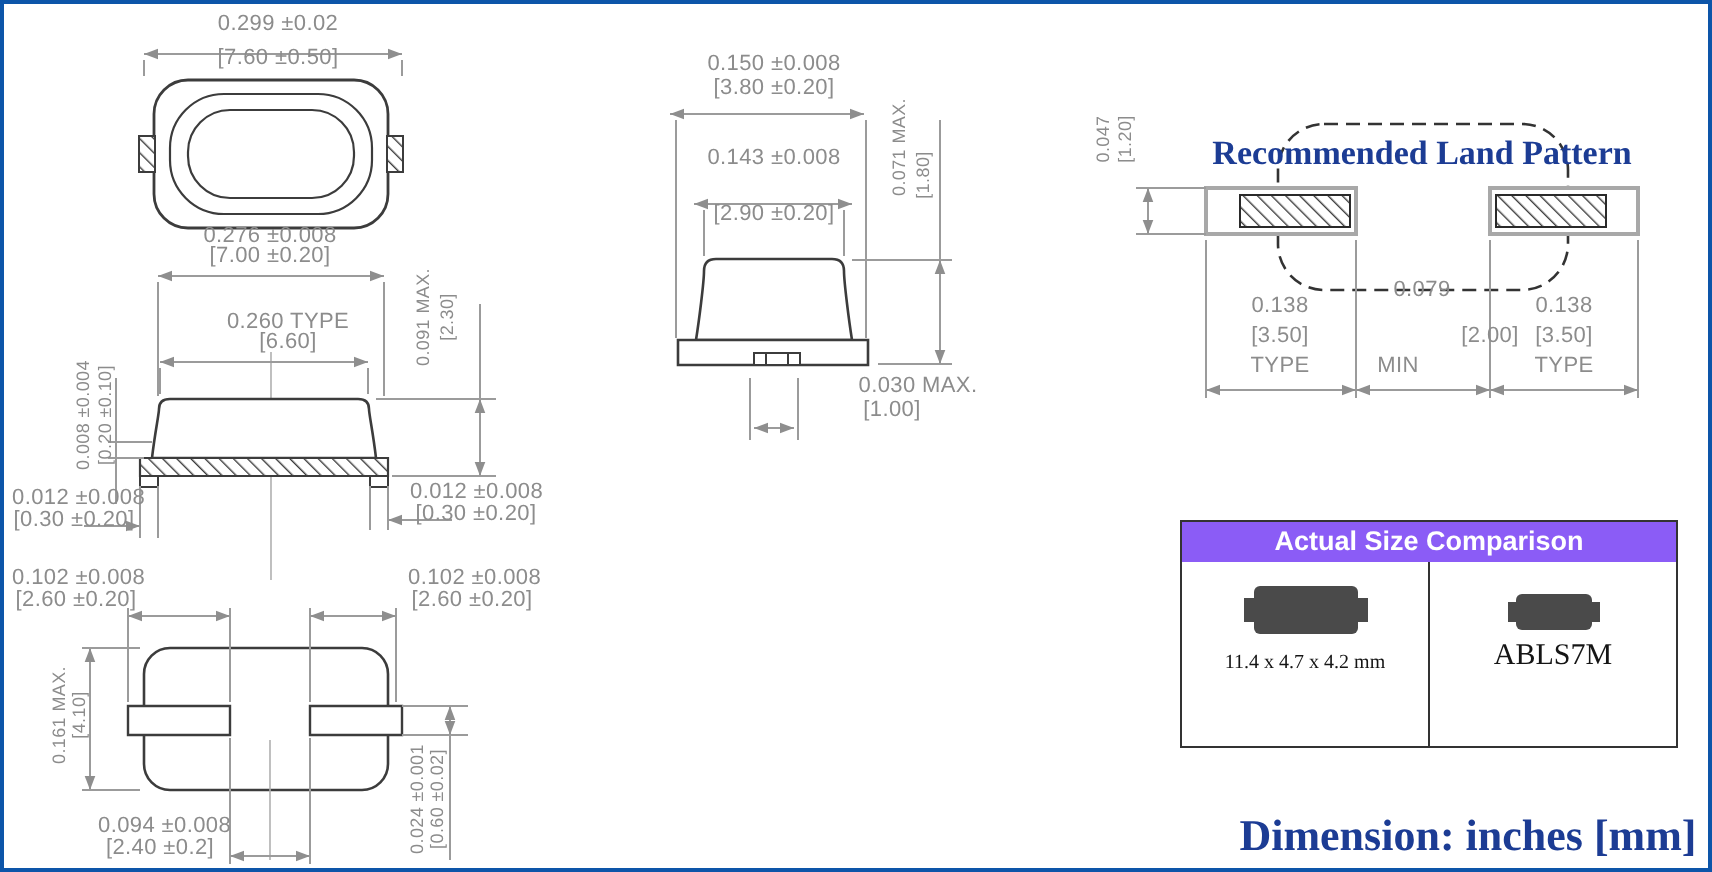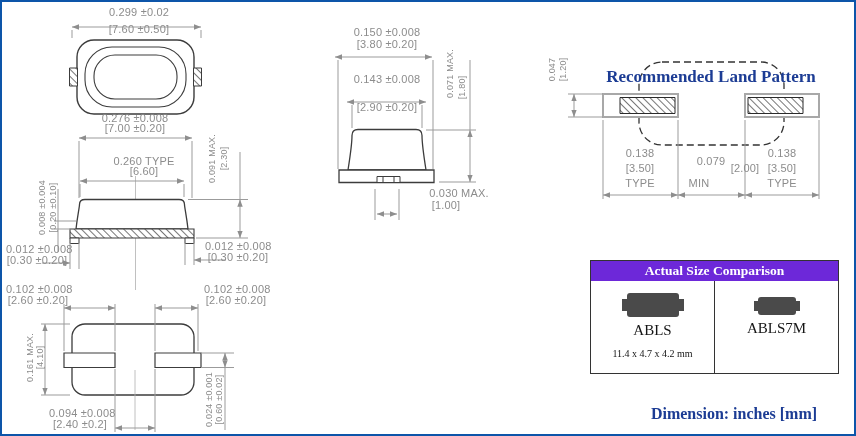--- a/index.html
+++ b/index.html
@@ -8,26 +8,26 @@
         font-family:"Liberation Sans",sans-serif;}
   .abs{position:absolute;}
   .dim{position:absolute;font-size:11px;line-height:10px;color:#8c8c8c;
        text-align:center;letter-spacing:0.2px;white-space:nowrap;}
   .dimv{position:absolute;font-size:9px;line-height:11px;color:#8c8c8c;
         text-align:center;letter-spacing:0.2px;white-space:nowrap;
         transform:rotate(-90deg);}
   .title{position:absolute;font-family:"Liberation Serif",serif;font-weight:bold;
          color:#1c3c94;text-align:center;}
   #lp-title{font-size:17px;}
-  #footer-note{font-size:16px;}
+  #footer-note{font-size:22px;}
   
   #size-box{position:absolute;left:588px;top:258px;width:249px;height:114px;
             border:1.5px solid #333;box-sizing:border-box;background:#fff;}
-  #size-box .hdr{height:20px;background:#6d28d9;color:#ffffff;text-align:center;
-            line-height:20px;font-family:Liberation Serif, serif;
+  #size-box .hdr{height:20px;background:#8b5cf6;color:#ffffff;text-align:center;
+            line-height:20px;font-family:Liberation Sans, sans-serif;
             font-weight:bold;font-size:13.5px;}
   #size-box .body{display:flex;height:calc(100% - 20px);}
   #size-box .cell{flex:1;text-align:center;padding-top:12px;box-sizing:border-box;}
   #size-box .cell.first{border-right:1.5px solid #333;}
   .chip{position:relative;margin:0 auto;background:#4a4a4a;border-radius:3px;}
   .chip.big{width:52px;height:24px;}
   .chip.small{width:38px;height:18px;margin-top:4px;}
   .chip::before,.chip::after{content:"";position:absolute;background:#4a4a4a;}
   .chip.big::before{left:-5px;top:6px;width:5px;height:12px;}
   .chip.big::after{right:-5px;top:6px;width:5px;height:12px;}
@@ -204,33 +204,32 @@
   <div class="dimv" style="left:413px;top:66px;width:70px;">0.071 MAX.</div>
   <div class="dimv" style="left:435px;top:80px;width:50px;">[1.80]</div>
   <div class="dim" style="left:421px;top:186px;width:72px;">0.030 MAX.</div>
   <div class="dim" style="left:408px;top:198px;width:72px;">[1.00]</div>
 
   <div class="dimv" style="left:522px;top:62px;width:56px;">0.047</div>
   <div class="dimv" style="left:533px;top:62px;width:56px;">[1.20]</div>
   <div class="dim" style="left:606px;top:146px;width:64px;">0.138</div>
   <div class="dim" style="left:606px;top:161px;width:64px;">[3.50]</div>
   <div class="dim" style="left:606px;top:176px;width:64px;">TYPE</div>
-  <div class="dim" style="left:677px;top:154px;width:64px;text-align:center;">0.079</div>
+  <div class="dim" style="left:677px;top:138px;width:64px;text-align:center;">0.079</div>
   <div class="dim" style="left:677px;top:161px;width:64px;padding-left:34px;">[2.00]</div>
   <div class="dim" style="left:677px;top:176px;width:40px;">MIN</div>
   <div class="dim" style="left:748px;top:146px;width:64px;">0.138</div>
   <div class="dim" style="left:748px;top:161px;width:64px;">[3.50]</div>
   <div class="dim" style="left:748px;top:176px;width:64px;">TYPE</div>
 
   <div id="size-box">
     <div class="hdr">Actual Size Comparison</div>
     <div class="body">
       <div class="cell first">
         <div class="chip big"></div>
-        <div class="chip-name">ABLS</div>
         <div class="chip-size">11.4 x 4.7 x 4.2 mm</div>
       </div>
       <div class="cell">
         <div class="chip small"></div>
         <div class="chip-name">ABLS7M</div>
       </div>
     </div>
   </div>
 
 </div>

